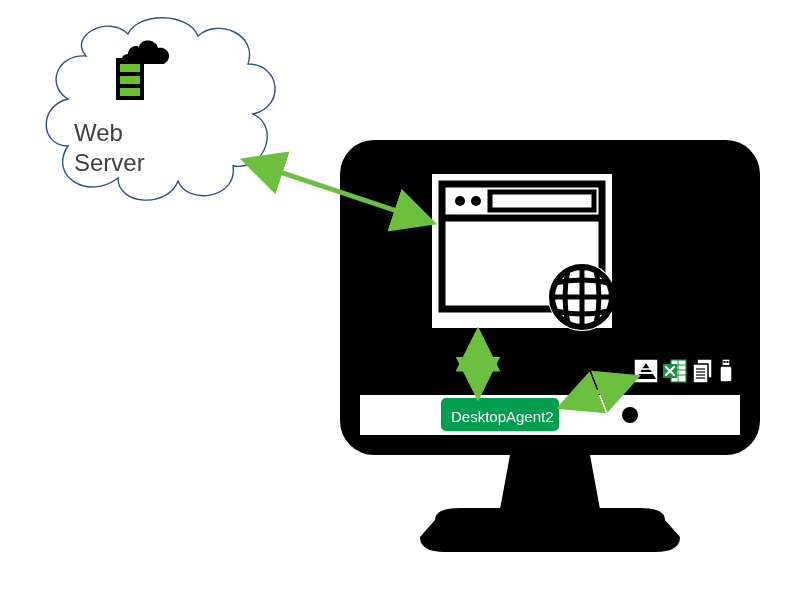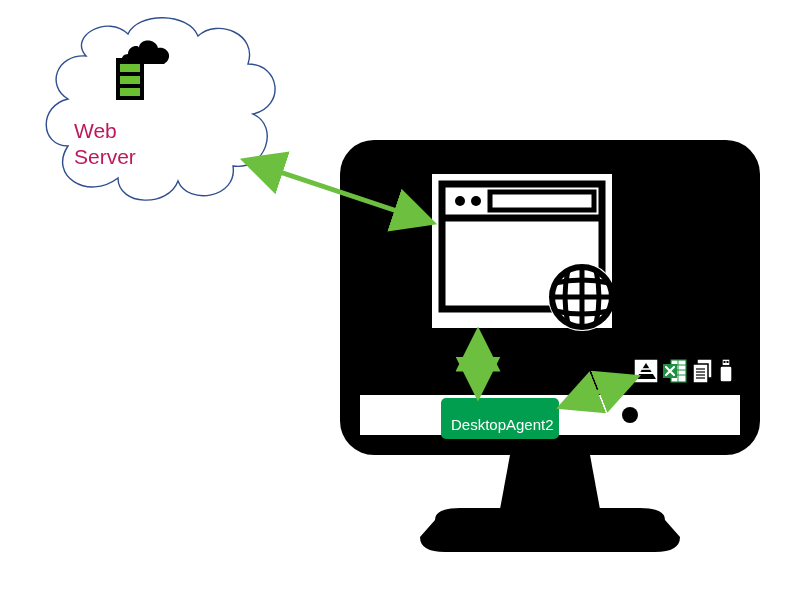--- a/index.html
+++ b/index.html
@@ -12,30 +12,30 @@
     overflow: hidden;
   }
   svg {
     display: block;
   }
   .badge {
     position: absolute;
     background: #009E4E;
     color: #fff;
     font-size: 15px;
-    padding: 18px 10px 6px 10px;
+    padding: 10px 10px 6px 10px;
     border-radius: 5px;
     white-space: nowrap;
     text-align: center;
     box-sizing: border-box;
   }
   .cloud-label {
     position: absolute;
-    font-size: 21px;
-    color: #be185d;
+    font-size: 24px;
+    color: #404040;
     line-height: 1.25;
   }
 </style>
 </head>
 <body>
 
 <svg width="260" height="220" style="position:absolute; left:28px; top:6px;">
 
   <path d="
     M 58 50

